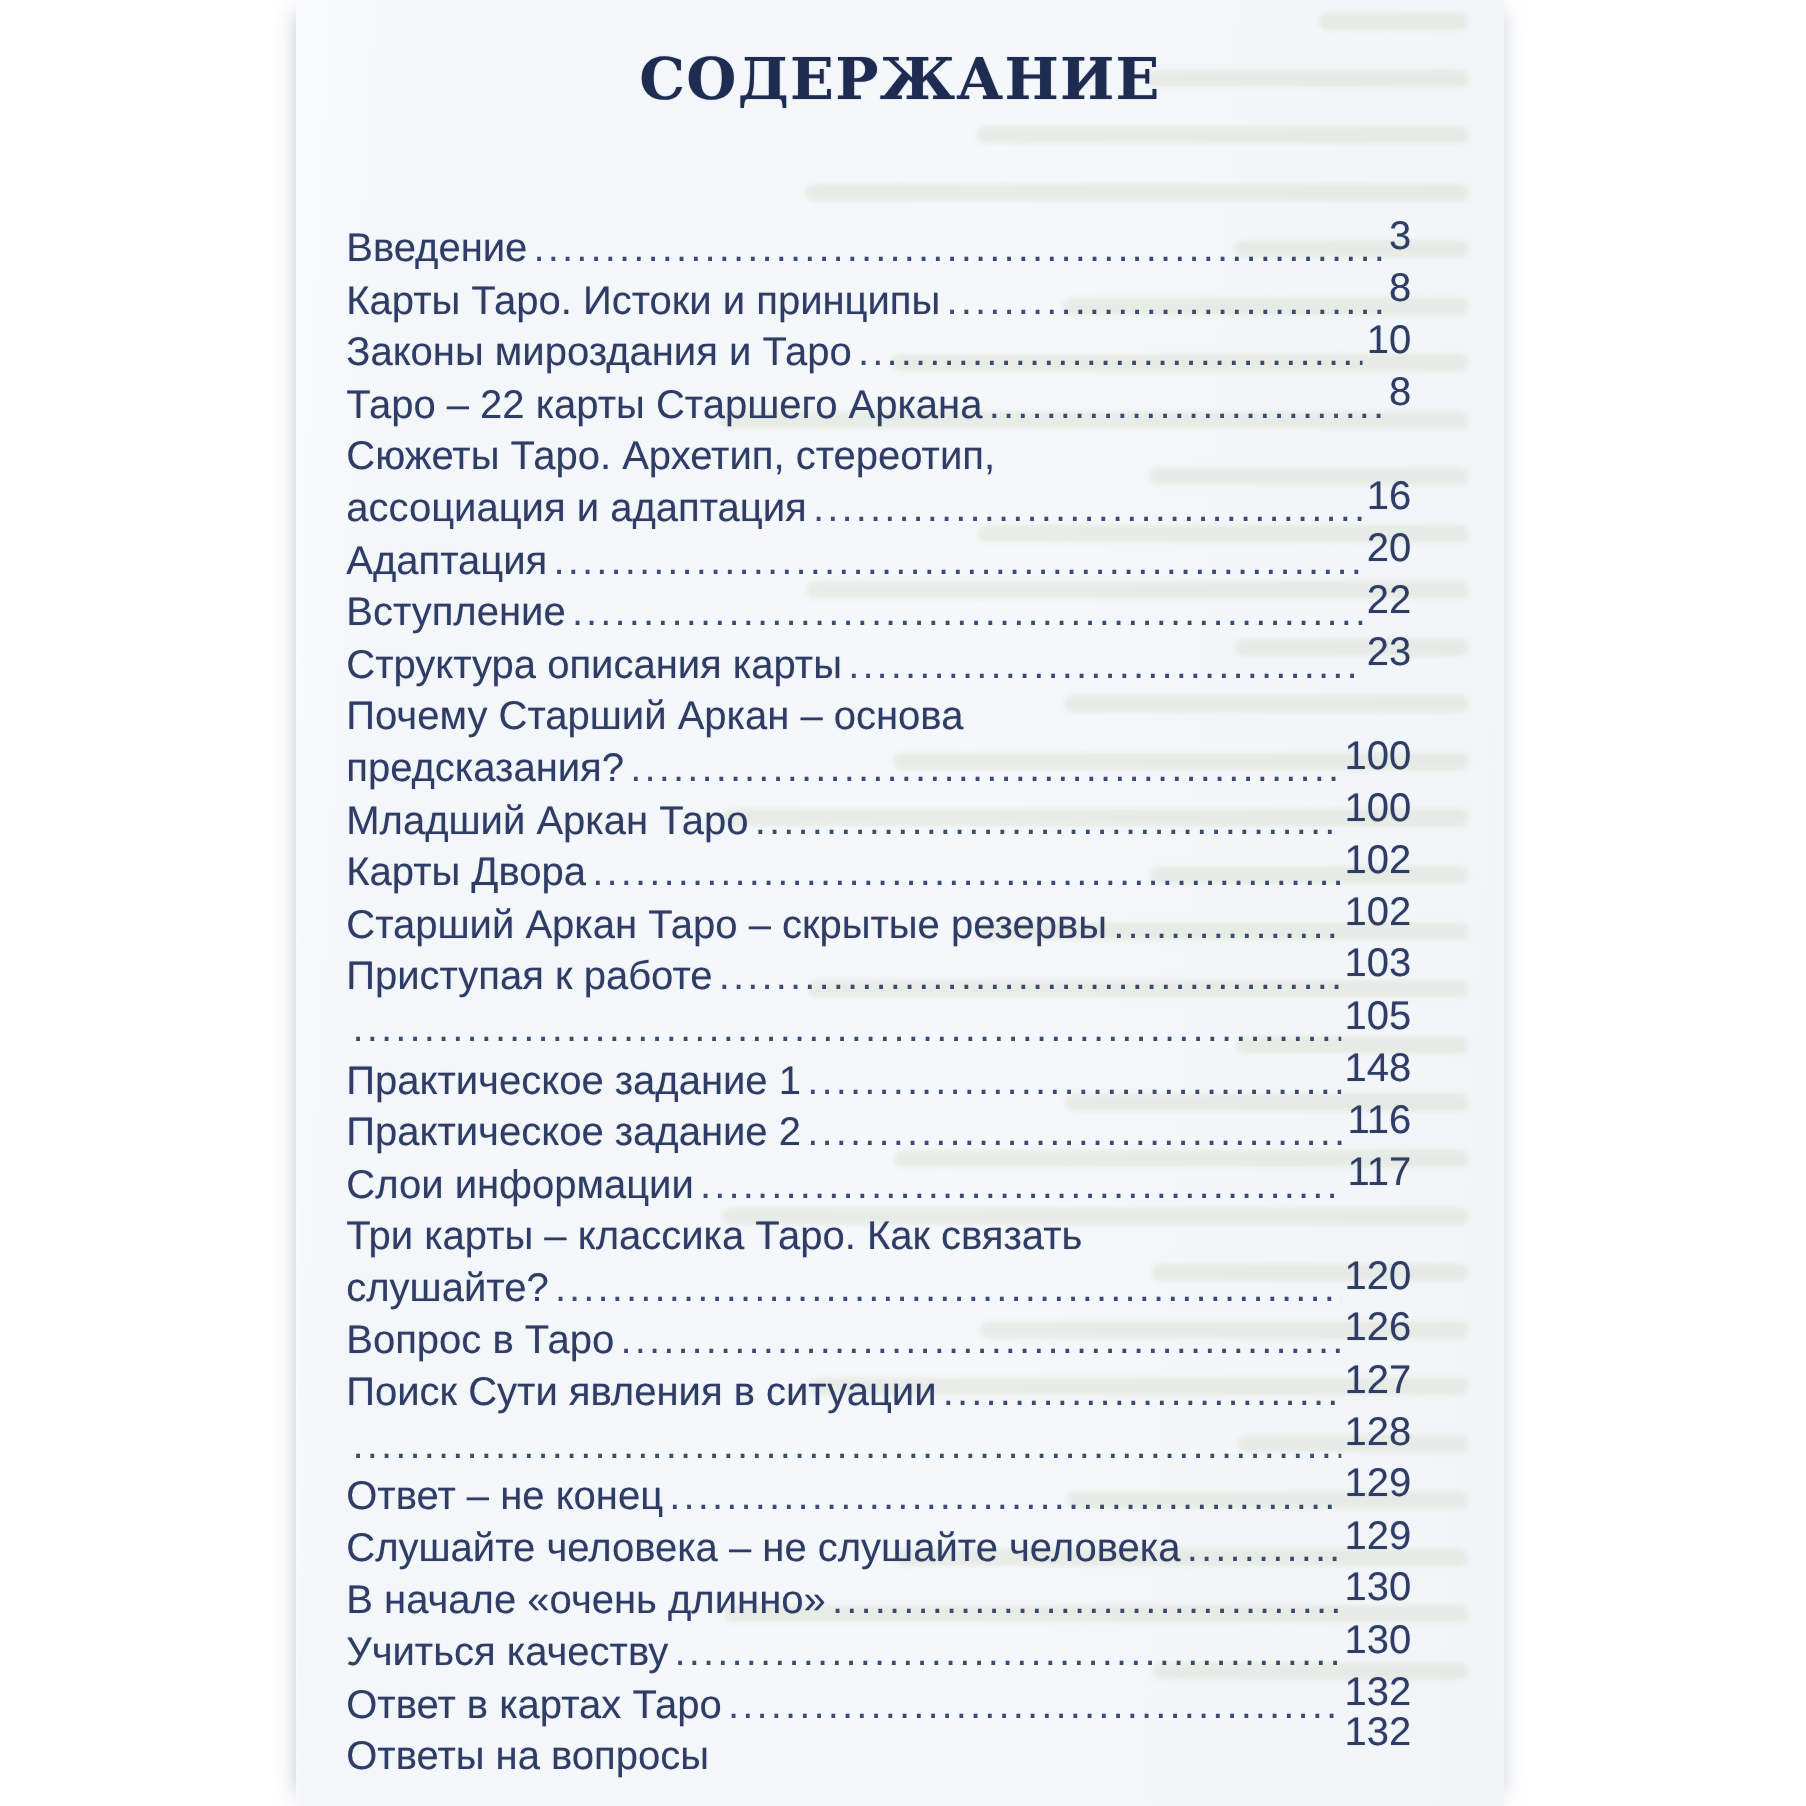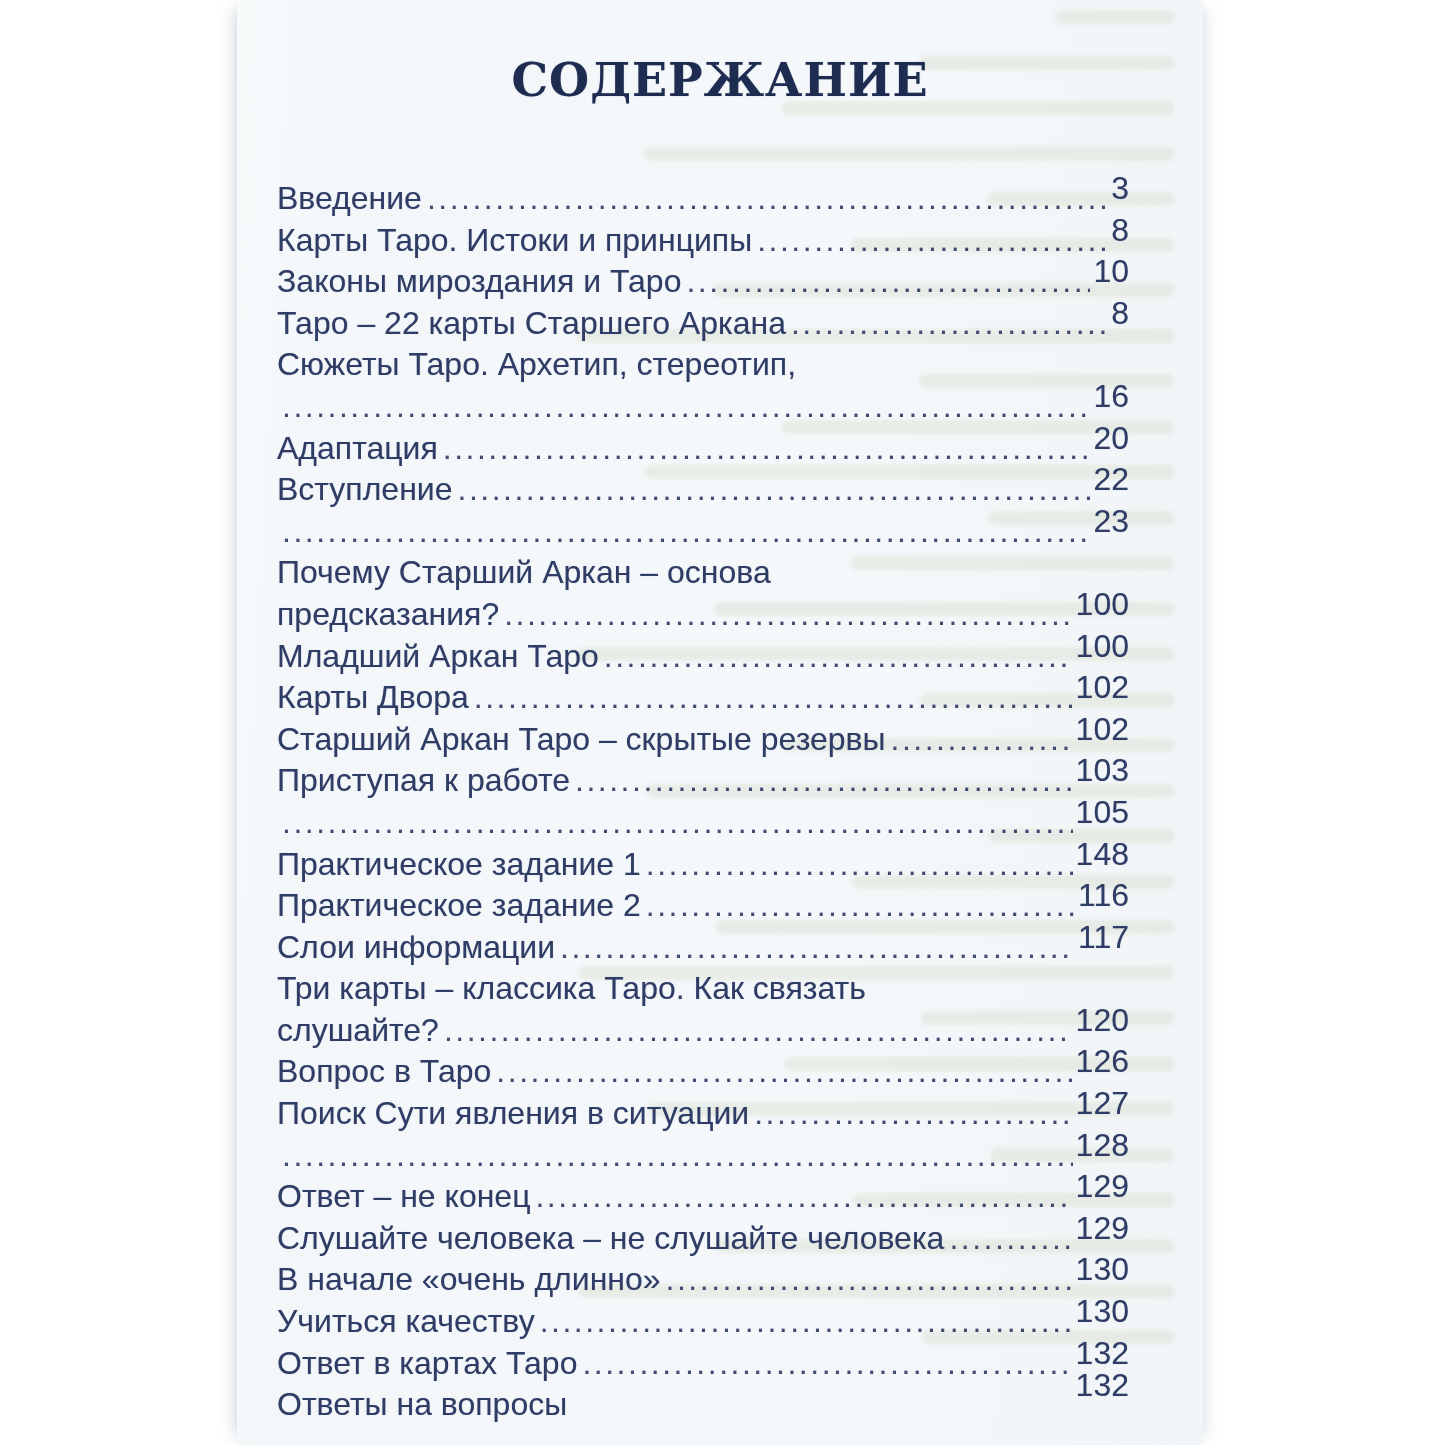--- a/index.html
+++ b/index.html
@@ -37,21 +37,21 @@
     height: 14px;
     background: #d5dbc9;
     opacity: .40;
     filter: blur(2px);
     border-radius: 7px;
   }
   .page-title {
     position: relative;
     z-index: 1;
     margin: 0;
-    padding-top: 53px;
+    padding-top: 36px;
     text-align: center;
     font-family: "DejaVu Serif", "Liberation Serif", serif;
     font-weight: 700;
     font-size: 46px;
     letter-spacing: 1px;
     color: #1e2c52;
     text-shadow: 0 0 1px rgba(30,44,82,.4);
   }
   .toc {
     position: absolute;
@@ -161,40 +161,42 @@
           <span class="t">Таро – 22 карты Старшего Аркана</span>
           <span class="dots">........................................................................................................................</span>
           <span class="num">8</span>
         </div>
       </div>
       <div class="toc-entry">
         <div class="toc-line">
           <span class="t">Сюжеты Таро. Архетип, стереотип,</span>
         </div>
         <div class="toc-line">
+          <span class="t">ассоциация и адаптация</span>
           <span class="dots">........................................................................................................................</span>
           <span class="num">16</span>
         </div>
       </div>
       <div class="toc-entry">
         <div class="toc-line">
           <span class="t">Адаптация</span>
           <span class="dots">........................................................................................................................</span>
           <span class="num">20</span>
         </div>
       </div>
       <div class="toc-entry">
         <div class="toc-line">
           <span class="t">Вступление</span>
           <span class="dots">........................................................................................................................</span>
           <span class="num">22</span>
         </div>
       </div>
       <div class="toc-entry">
         <div class="toc-line">
+          <span class="t">Структура описания карты</span>
           <span class="dots">........................................................................................................................</span>
           <span class="num">23</span>
         </div>
       </div>
       <div class="toc-entry">
         <div class="toc-line">
           <span class="t">Почему Старший Аркан – основа</span>
         </div>
         <div class="toc-line">
           <span class="t">предсказания?</span>

